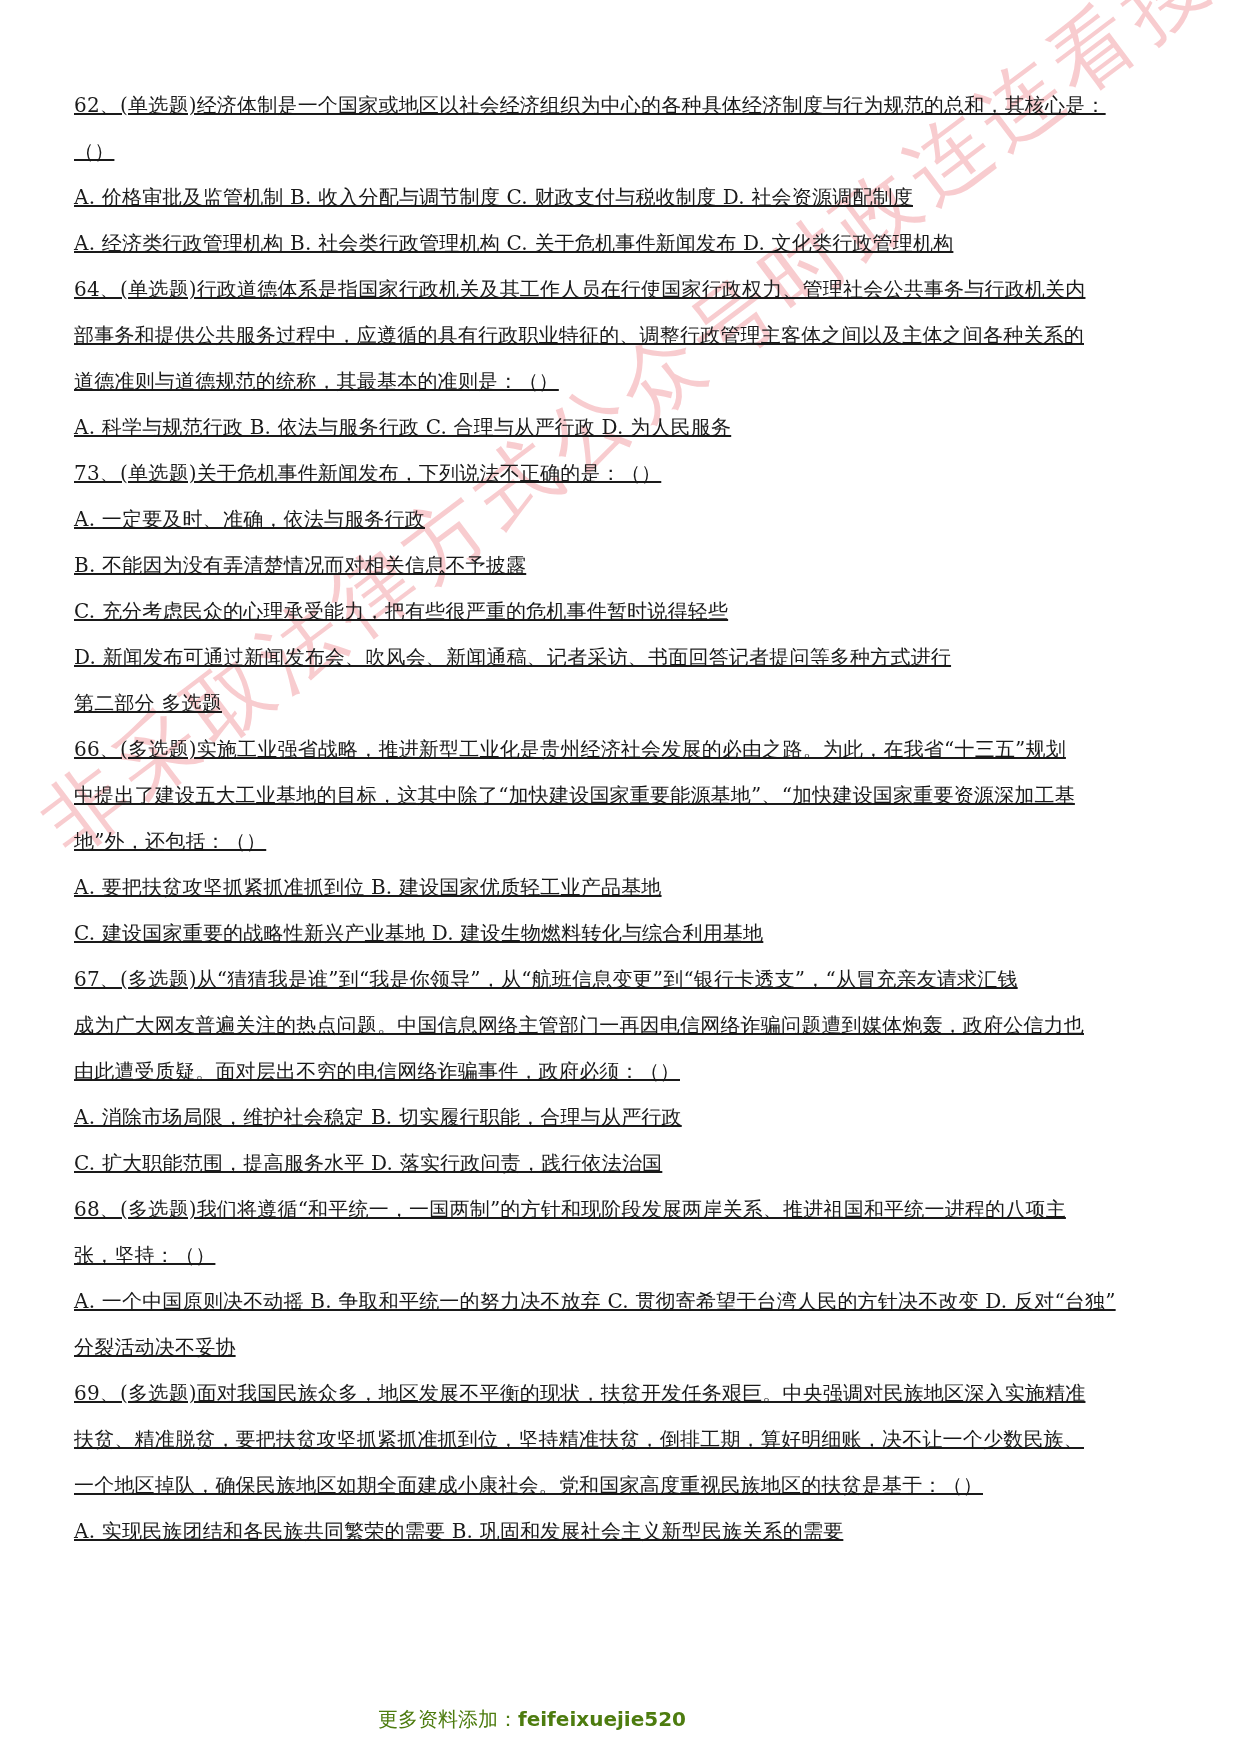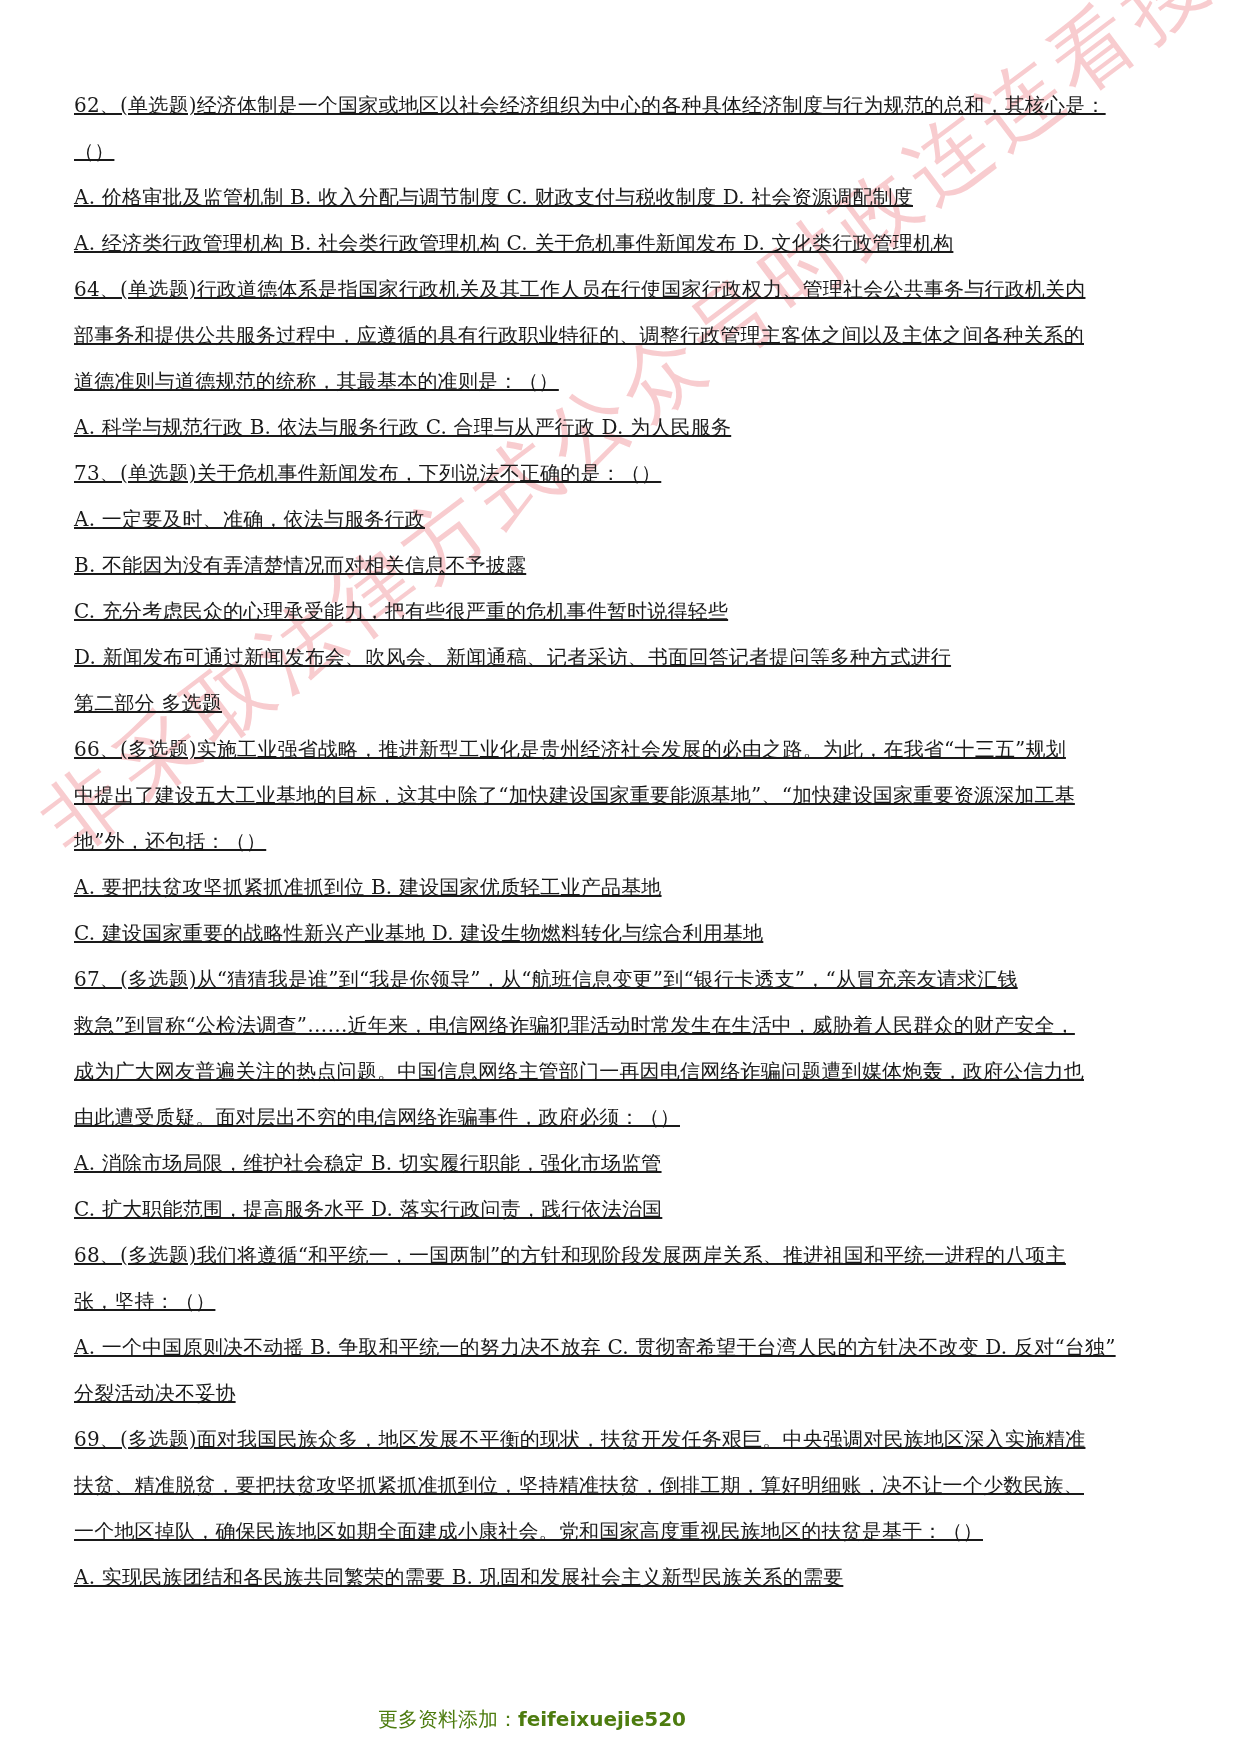--- a/index.html
+++ b/index.html
@@ -89,24 +89,23 @@
     <div class="line">B. 不能因为没有弄清楚情况而对相关信息不予披露</div>
     <div class="line">C. 充分考虑民众的心理承受能力，把有些很严重的危机事件暂时说得轻些</div>
     <div class="line">D. 新闻发布可通过新闻发布会、吹风会、新闻通稿、记者采访、书面回答记者提问等多种方式进行</div>
     <div class="line">第二部分  多选题</div>
     <div class="line">66、(多选题)实施工业强省战略，推进新型工业化是贵州经济社会发展的必由之路。为此，在我省“十三五”规划</div>
     <div class="line">中提出了建设五大工业基地的目标，这其中除了“加快建设国家重要能源基地”、“加快建设国家重要资源深加工基</div>
     <div class="line">地”外，还包括：（）</div>
     <div class="line">A. 要把扶贫攻坚抓紧抓准抓到位 B. 建设国家优质轻工业产品基地</div>
     <div class="line">C. 建设国家重要的战略性新兴产业基地 D. 建设生物燃料转化与综合利用基地</div>
     <div class="line">67、(多选题)从“猜猜我是谁”到“我是你领导”，从“航班信息变更”到“银行卡透支”，“从冒充亲友请求汇钱</div>
-    <div class="line">救急”到冒称“公检法调查”……近年来，电信网络诈骗犯罪活动时常发生在生活中，威胁着人民群众的财产安全，</div>
     <div class="line">成为广大网友普遍关注的热点问题。中国信息网络主管部门一再因电信网络诈骗问题遭到媒体炮轰，政府公信力也</div>
     <div class="line">由此遭受质疑。面对层出不穷的电信网络诈骗事件，政府必须：（）</div>
-    <div class="line">A. 消除市场局限，维护社会稳定 B. 切实履行职能，强化市场监管</div>
+    <div class="line">A. 消除市场局限，维护社会稳定 B. 切实履行职能，合理与从严行政</div>
     <div class="line">C. 扩大职能范围，提高服务水平 D. 落实行政问责，践行依法治国</div>
     <div class="line">68、(多选题)我们将遵循“和平统一，一国两制”的方针和现阶段发展两岸关系、推进祖国和平统一进程的八项主</div>
     <div class="line">张，坚持：（）</div>
     <div class="line">A. 一个中国原则决不动摇 B. 争取和平统一的努力决不放弃 C. 贯彻寄希望于台湾人民的方针决不改变 D. 反对“台独”</div>
     <div class="line">分裂活动决不妥协</div>
     <div class="line">69、(多选题)面对我国民族众多，地区发展不平衡的现状，扶贫开发任务艰巨。中央强调对民族地区深入实施精准</div>
     <div class="line">扶贫、精准脱贫，要把扶贫攻坚抓紧抓准抓到位，坚持精准扶贫，倒排工期，算好明细账，决不让一个少数民族、</div>
     <div class="line">一个地区掉队，确保民族地区如期全面建成小康社会。党和国家高度重视民族地区的扶贫是基于：（）</div>
     <div class="line">A. 实现民族团结和各民族共同繁荣的需要 B. 巩固和发展社会主义新型民族关系的需要</div>
   </div>

